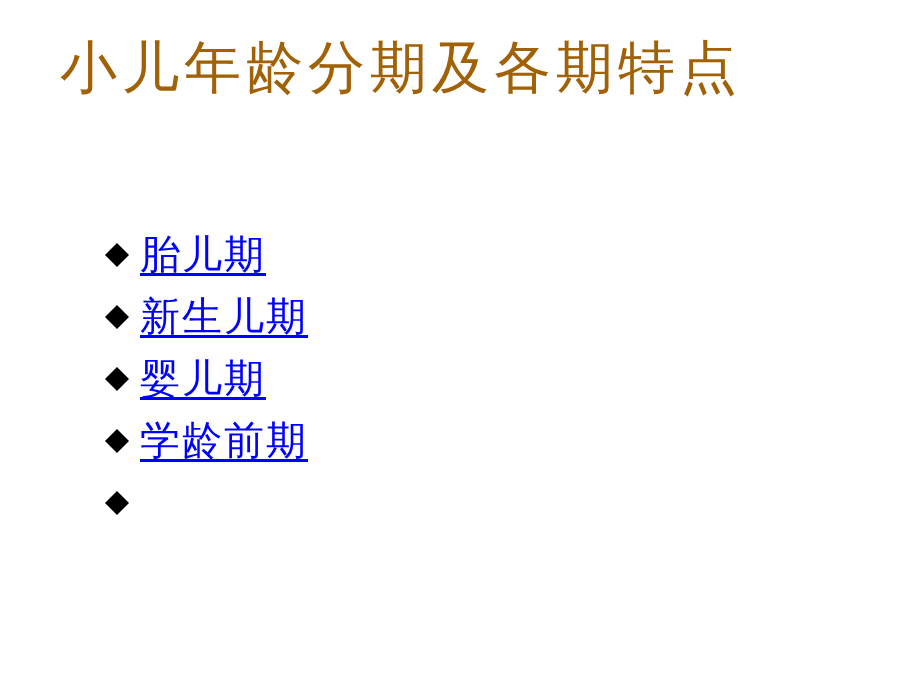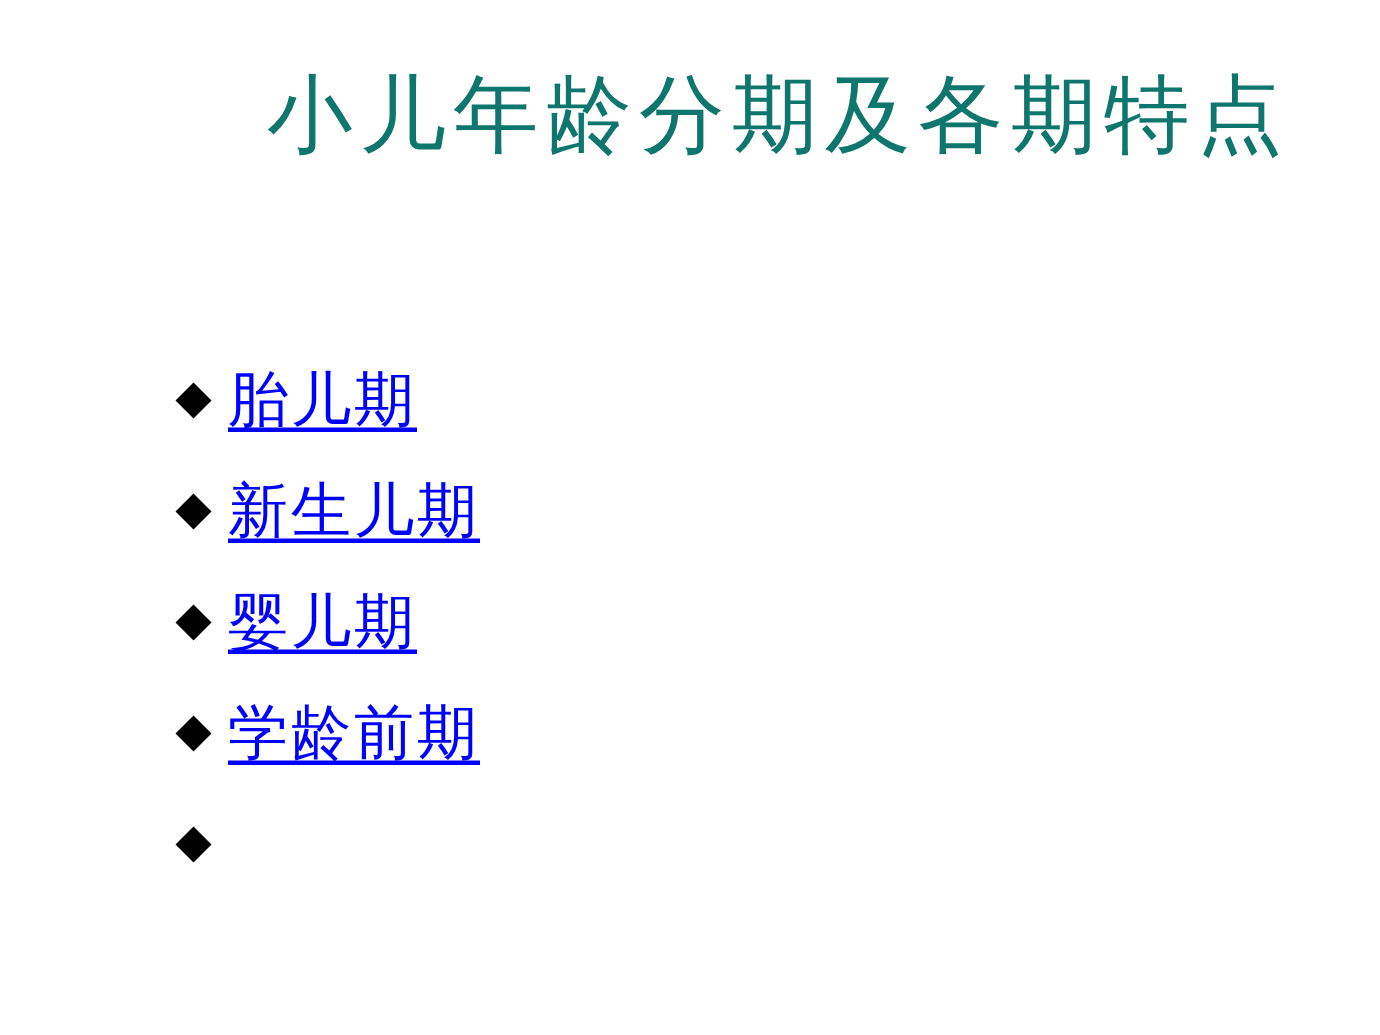--- a/index.html
+++ b/index.html
@@ -22,24 +22,24 @@
     inset: 0;
     width: 920px;
     height: 690px;
     background: #ffffff;
   }
 
   
   .slide-title {
     position: absolute;
     left: 60px;
-    top: 44px;
+    top: 34px;
     width: 800px;
-    text-align: right;
-    color: #0f766e;
+    text-align: left;
+    color: #a16207;
     font-family: "Liberation Serif", "DejaVu Serif", serif;
     font-size: 57px;
     line-height: 68px;
     letter-spacing: 5px;
     font-weight: 400;
     white-space: nowrap;
   }
 
   
   .link-list {
@@ -49,21 +49,21 @@
     width: 700px;
     list-style: none;
     margin: 0;
     padding: 0;
   }
 
   .link-item {
     display: flex;
     align-items: center;
     height: 58px;
-    margin: 16px;
+    margin: 4px;
     padding: 0;
   }
 
   .bullet-diamond {
     flex: 0 0 auto;
     width: 26px;
     height: 26px;
     margin-right: 10px;
     display: inline-block;
     line-height: 0;

